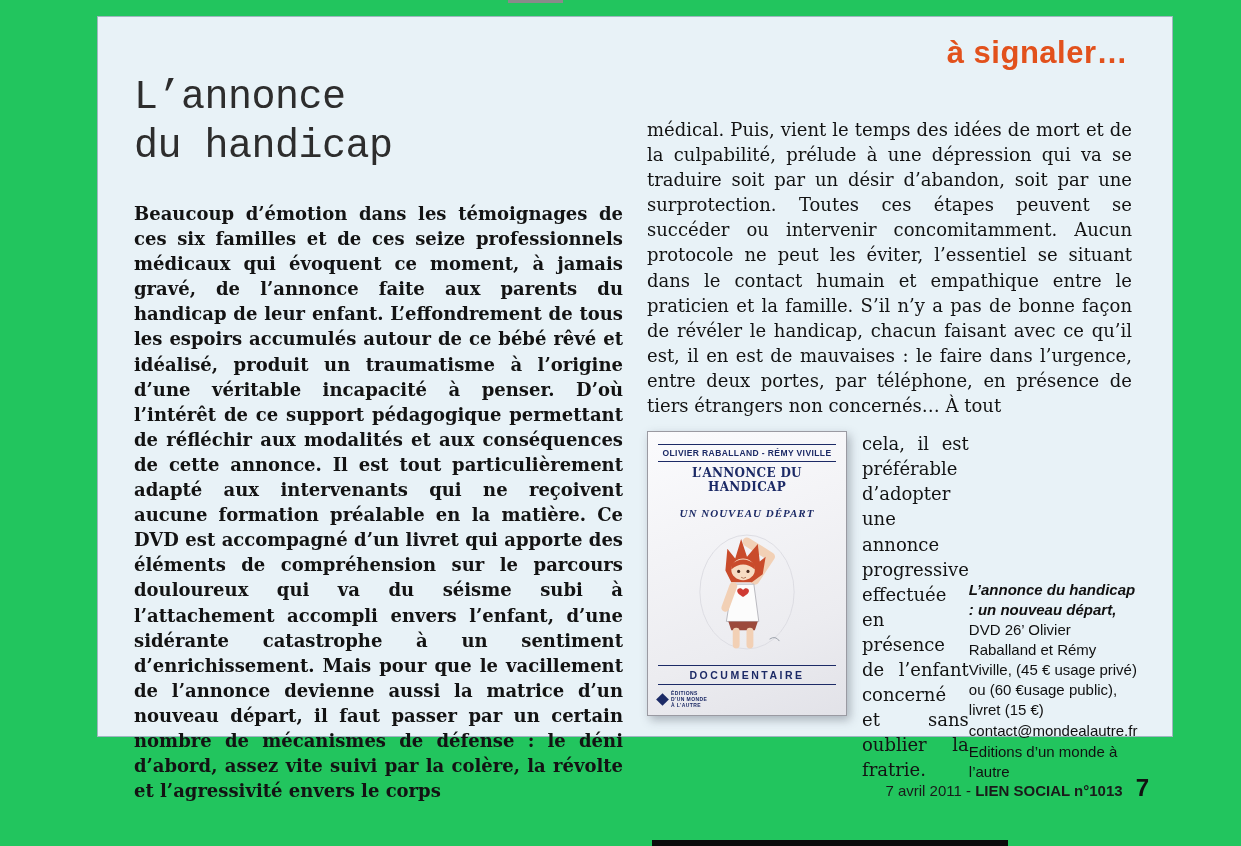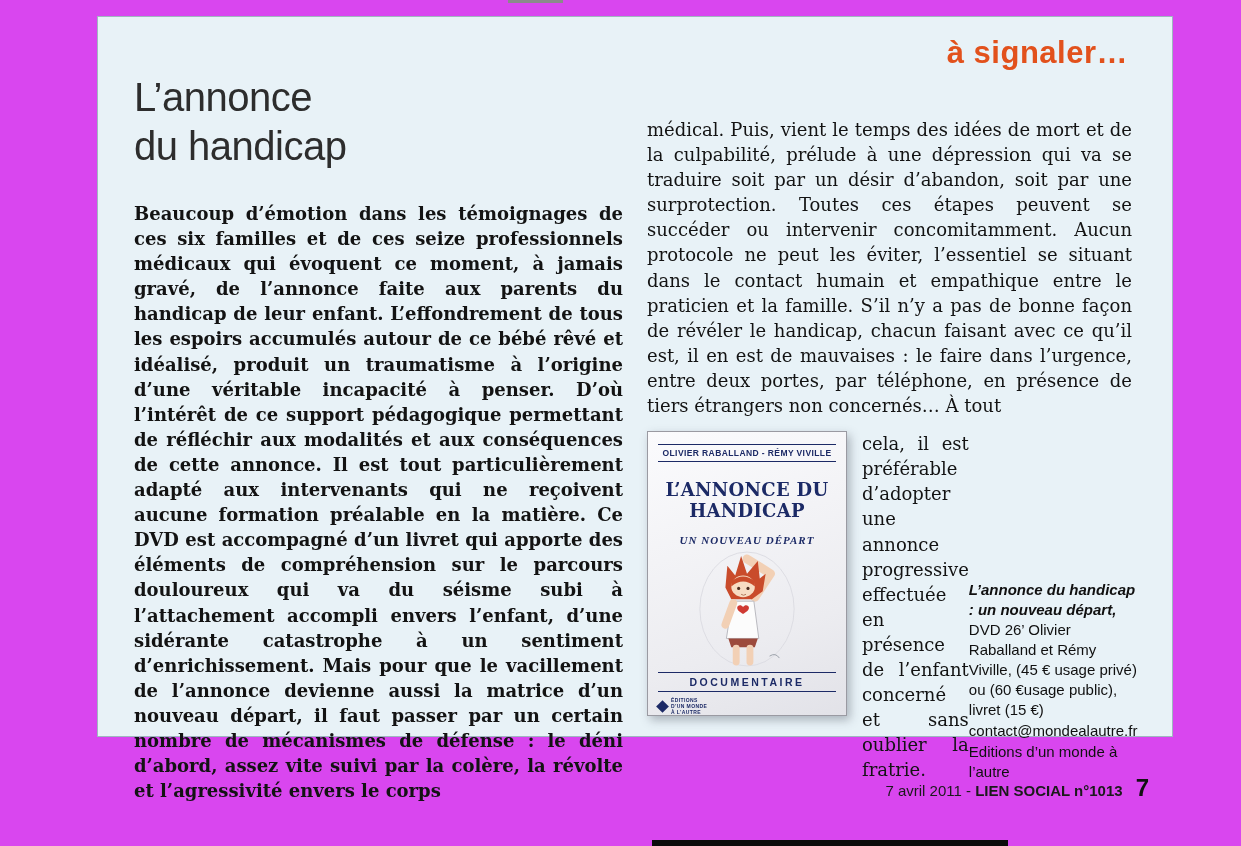--- a/index.html
+++ b/index.html
@@ -1,21 +1,21 @@
 <!DOCTYPE html>
 <html lang="fr"><head>
 <meta charset="utf-8">
 <style>
   * { box-sizing: border-box; margin: 0; padding: 0; }
   html, body { background: #ffffff; }
   .page {
     position: relative;
     width: 1241px;
     height: 846px;
-    background: #d946ef;
+    background: #22c55e;
     overflow: hidden;
     font-family: "DejaVu Serif", serif;
   }
   .panel {
     position: absolute;
     left: 97px; top: 16px;
     width: 1076px; height: 721px;
     background: #e8f2f7;
     border: 1px solid #9fb6c0;
   }
@@ -25,21 +25,21 @@
     font-family: "Liberation Sans", sans-serif;
     font-size: 31px;
     font-weight: 700;
     letter-spacing: 0.5px;
     color: #e2511c;
   }
   .article-title {
     position: absolute;
     left: 36px; top: 56px;
     width: 490px;
-    font-family: Liberation Sans, sans-serif;
+    font-family: Liberation Mono, monospace;
     font-weight: 400;
     font-size: 40px;
     line-height: 49px;
     color: #2d2d2d;
     letter-spacing: -0.5px;
   }
   .bodytext {
     font-family: "DejaVu Serif", serif;
     font-size: 18px;
     line-height: 25.1px;
@@ -81,23 +81,23 @@
     border-top: 1px solid #1c2a66;
     border-bottom: 1px solid #1c2a66;
     padding: 3px 0;
     font-family: Liberation Sans, sans-serif;
     font-size: 8.5px;
     font-weight: 700;
     letter-spacing: 0.4px;
     color: #1c2a66;
   }
   .cover-title {
-    margin-top: 17px;
+    margin-top: 4px;
     font-family: "DejaVu Serif", serif;
-    font-size: 18px;
+    font-size: 12px;
     font-weight: 700;
     letter-spacing: 0.3px;
     color: #1c2a66;
   }
   .cover-subtitle {
     margin-top: 13px;
     font-family: Liberation Serif, serif;
     font-style: italic;
     font-weight: 700;
     font-size: 11px;

